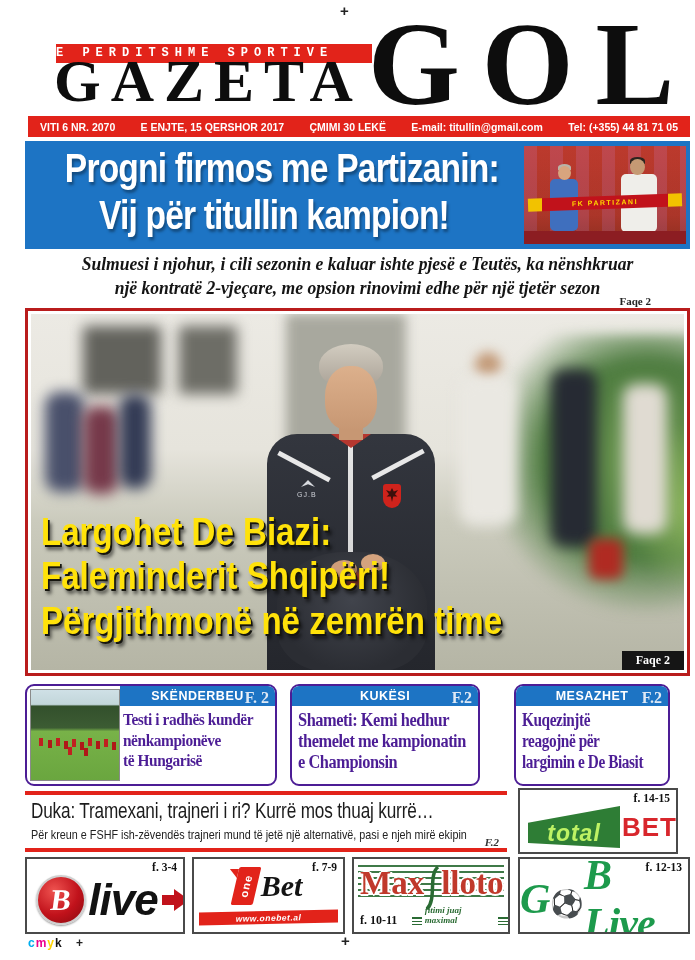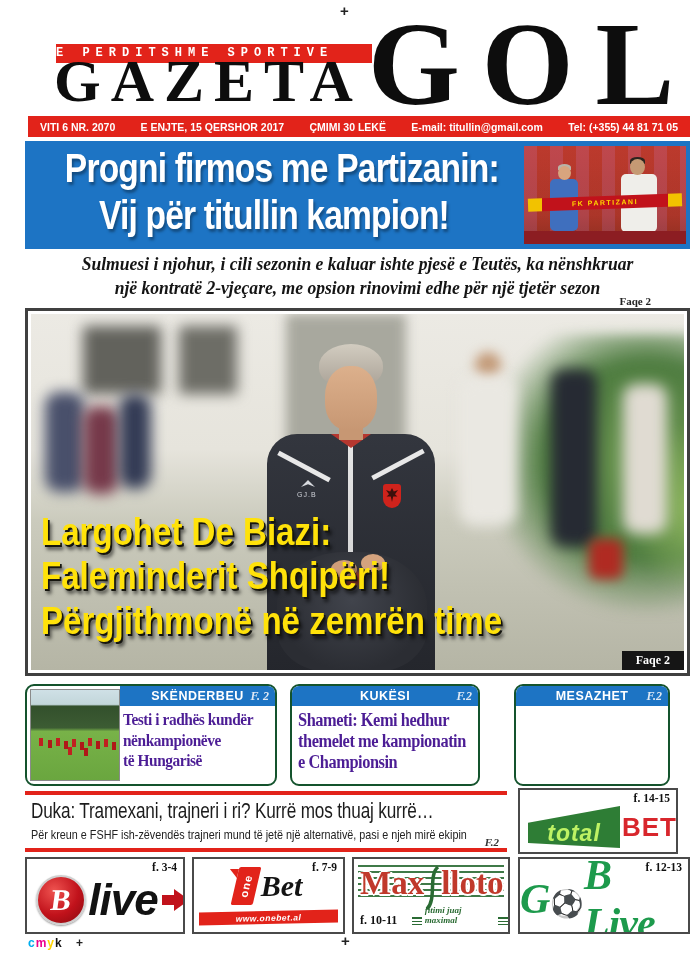--- a/index.html
+++ b/index.html
@@ -43,21 +43,21 @@
 
   
   .deck{position:absolute;left:25px;top:253px;width:665px;text-align:center;
         font-family:"Liberation Serif",serif;font-weight:bold;font-style:italic;color:#141414;}
   .deck-line{font-size:18.5px;line-height:1.28;white-space:nowrap;transform:scaleX(0.95);transform-origin:center;}
   .deck-page{position:absolute;right:44px;top:295px;font-family:"Liberation Serif",serif;
              font-weight:bold;font-size:11px;color:#222;}
 
   
   .photo-frame{position:absolute;left:25px;top:308px;width:665px;height:368px;box-sizing:border-box;
-               border:3px solid #404040;background:#fff;padding:3px;}
+               border:3px solid #b91c1c;background:#fff;padding:3px;}
   .scene{position:relative;width:100%;height:100%;overflow:hidden;
          background:linear-gradient(180deg,#eceae4 0%,#e6e4dc 38%,#cbcbbd 58%,#c0c0b1 78%,#b5b5a5 100%);}
   .blob{position:absolute;}
   .win-a{left:52px;top:12px;width:78px;height:68px;background:#62625c;filter:blur(7px);}
   .win-b{left:148px;top:12px;width:58px;height:68px;background:#6d6d66;filter:blur(7px);}
   .door{left:255px;top:0;width:120px;height:210px;background:#a8a89e;filter:blur(6px);}
   .foliage{left:455px;top:20px;width:270px;height:280px;filter:blur(6px);
            background:radial-gradient(ellipse at 60% 45%,#6f9a52 0%,#4e7c40 45%,rgba(78,124,64,0) 72%);}
   .foliage2{left:596px;top:110px;width:130px;height:170px;filter:blur(6px);
             background:radial-gradient(ellipse,#8fb75f,rgba(143,183,95,0) 70%);}
@@ -95,31 +95,31 @@
   .hand2{left:330px;top:240px;width:24px;height:18px;background:#d4a37e;border-radius:50%;}
 
   .photo-headline{position:absolute;left:10px;top:196px;z-index:5;}
   .photo-headline .hl{font-size:38px;font-weight:bold;color:#ffe20a;line-height:1.17;white-space:nowrap;
       transform:scaleX(0.87);transform-origin:left;
       text-shadow:2px 2px 0 #15150f,4px 5px 4px rgba(0,0,0,.55);}
   .photo-page{position:absolute;right:0;bottom:0;z-index:6;background:#151515;color:#fff;
               font-family:"Liberation Serif",serif;font-weight:bold;font-size:12px;padding:2px 14px;}
 
   
-  .teaser{position:absolute;top:684px;height:102px;border:2px solid #14532d;border-radius:9px;
+  .teaser{position:absolute;top:684px;height:102px;border:2px solid #4c1d95;border-radius:9px;
           background:#fff;box-sizing:border-box;overflow:hidden;}
   .t1{left:25px;width:252px;}
   .t2{left:290px;width:190px;}
   .t3{left:514px;width:156px;}
   .tbar{position:absolute;background:#1d74c4;height:20px;display:flex;align-items:center;justify-content:center;}
   .t1 .tbar{left:93px;top:0;right:0;border-radius:0 6px 0 0;}
   .t2 .tbar,.t3 .tbar{left:0;right:0;top:0;border-radius:6px 6px 0 0;}
   .ttag{color:#fff;font-weight:bold;font-size:12.5px;letter-spacing:.5px;}
   .tpage{position:absolute;right:6px;top:3px;color:#dfe9f5;font-family:"Liberation Serif",serif;
-         font-style:italic;font-weight:bold;font-size:12px;}
+         font-weight:bold;font-size:16px;}
   .ttext{position:absolute;font-family:"Liberation Serif",serif;font-weight:bold;color:#4c1d95;}
   .t1 .ttext{left:96px;top:23px;}
   .t2 .ttext{left:6px;top:24px;}
   .t3 .ttext{left:6px;top:24px;}
   .tline{line-height:1.18;letter-spacing:-0.5px;white-space:nowrap;transform-origin:left;}
   .t1 .tline{font-size:17.5px;transform:scaleX(0.88);}
   .t2 .tline{font-size:18px;transform:scaleX(0.91);}
   .t3 .tline{font-size:18px;transform:scaleX(0.85);}
   .t1-photo{position:absolute;left:3px;top:3px;width:90px;height:92px;border:1px solid #8a8a8a;box-sizing:border-box;
       background:linear-gradient(180deg,#cfe0e6 0%,#c2d6da 16%,#33502c 18%,#3c5c33 42%,#78b248 46%,#6aa63f 100%);}
@@ -305,20 +305,25 @@
       <div class="tline">themelet me kampionatin</div>
       <div class="tline">e Championsin</div>
     </div>
   </div>
 
   <div class="teaser t3">
     <div class="tbar">
       <span class="ttag">MESAZHET</span>
       <span class="tpage">F.2</span>
     </div>
+    <div class="ttext">
+      <div class="tline">Kuqezinjtë</div>
+      <div class="tline">reagojnë për</div>
+      <div class="tline">largimin e De Biasit</div>
+    </div>
   </div>
 
   <div class="duka">
     <div class="duka-headline">Duka: Tramexani, trajneri i ri? Kurrë mos thuaj kurrë…</div>
     <div class="duka-deck">Për kreun e FSHF ish-zëvendës trajneri mund të jetë një alternativë, pasi e njeh mirë ekipin</div>
     <div class="duka-page">F.2</div>
   </div>
 
   <div class="adbox totalbet">
     <div class="ad-page">f. 14-15</div>

